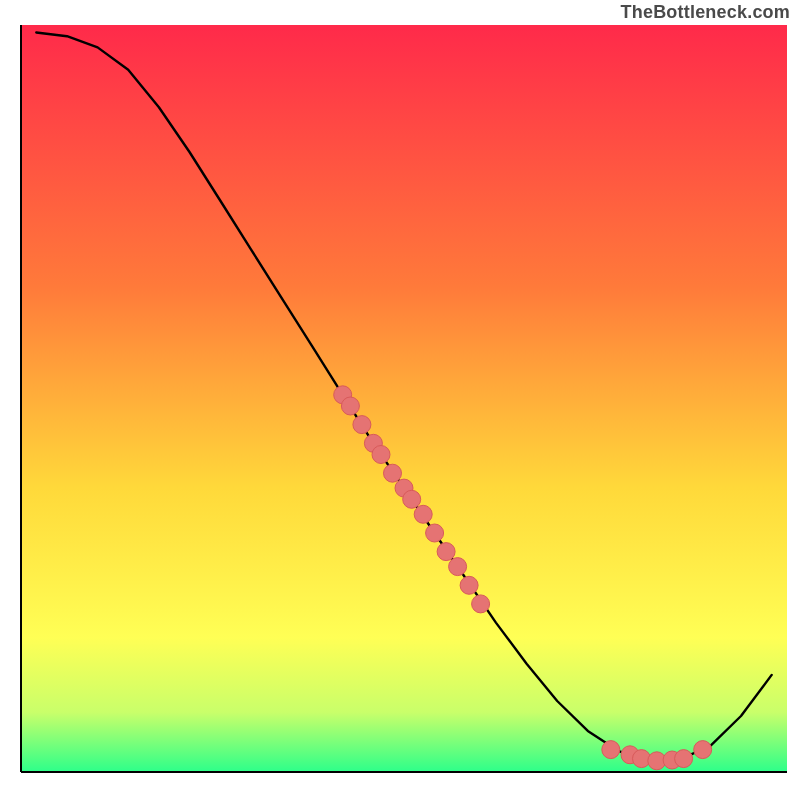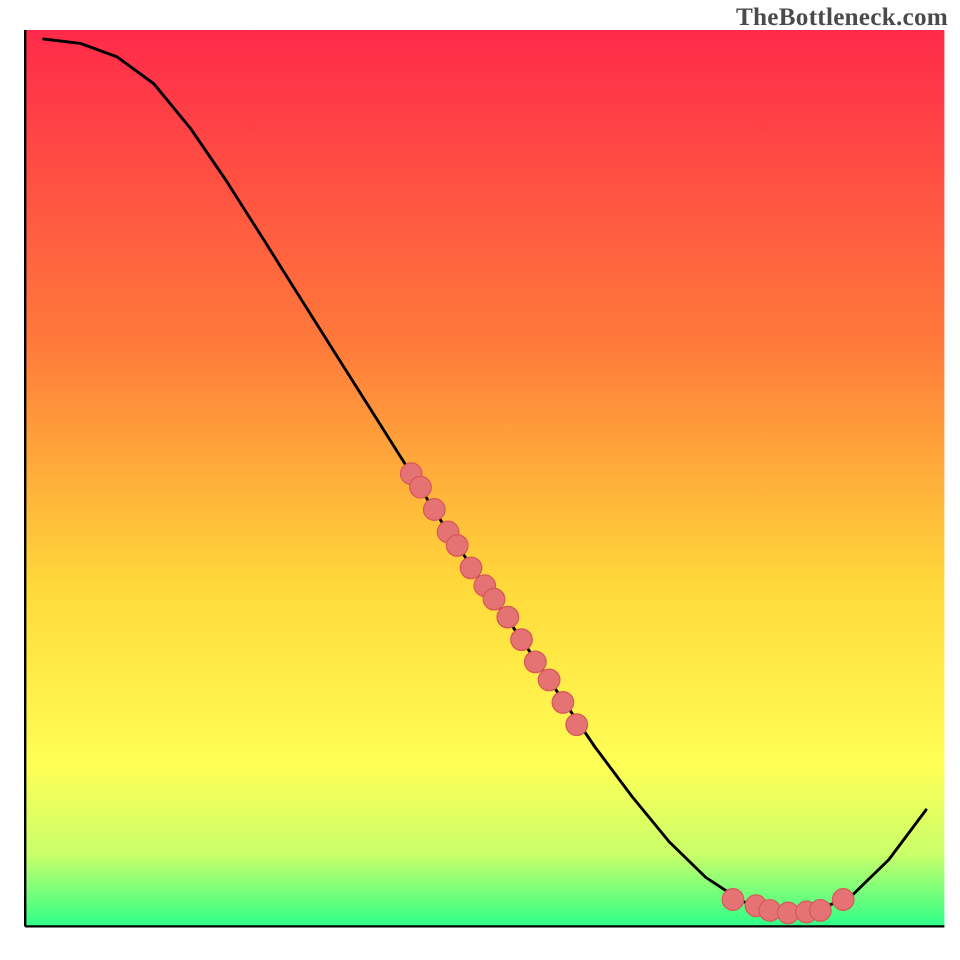--- a/index.html
+++ b/index.html
@@ -13,26 +13,25 @@
   }
   .stage {
     position: relative;
     width: 800px;
     height: 800px;
   }
   .watermark {
     position: absolute;
     top: 2px;
     right: 10px;
-    font-size: 21px;
+    font-size: 18px;
     font-weight: 600;
     color: #4a4a4a;
     letter-spacing: 0.2px;
     z-index: 5;
-    font-family: Liberation Serif, serif;
   }
   svg {
     position: absolute;
     top: 0;
     left: 0;
   }
 </style>
 </head>
 <body>
 

